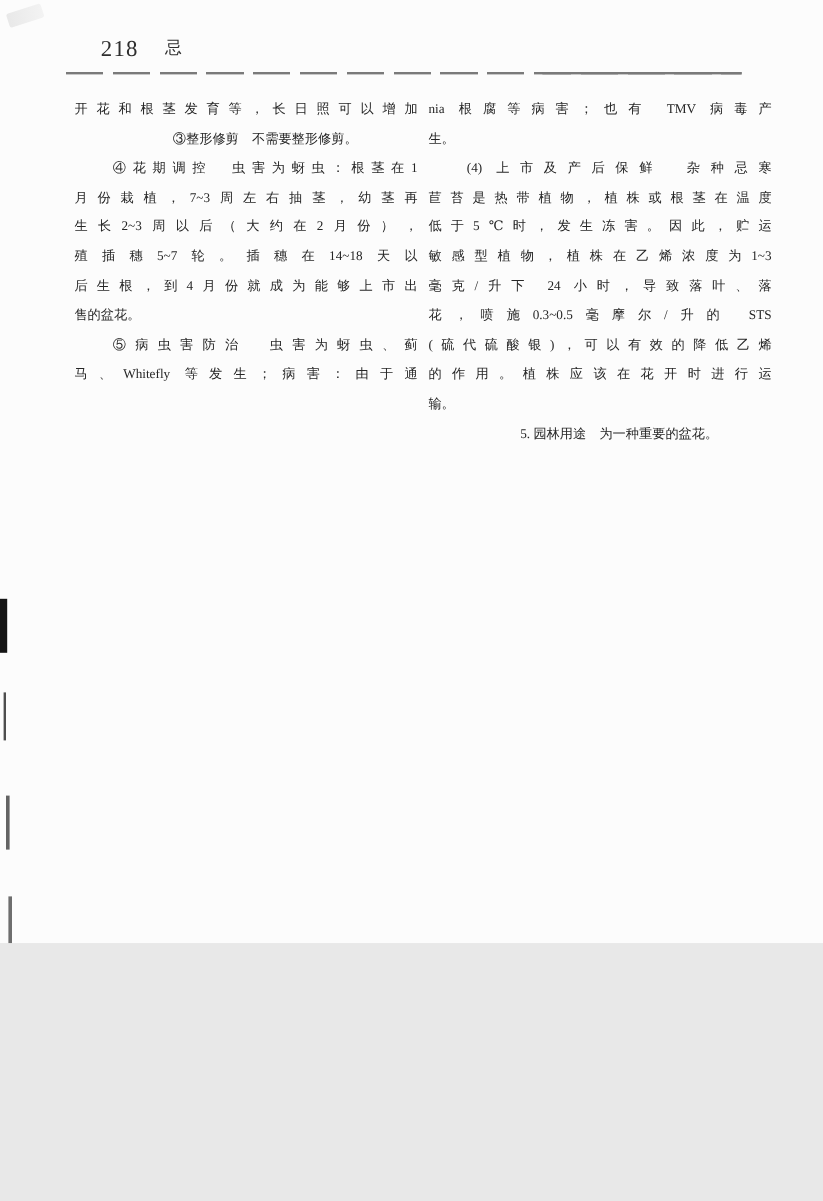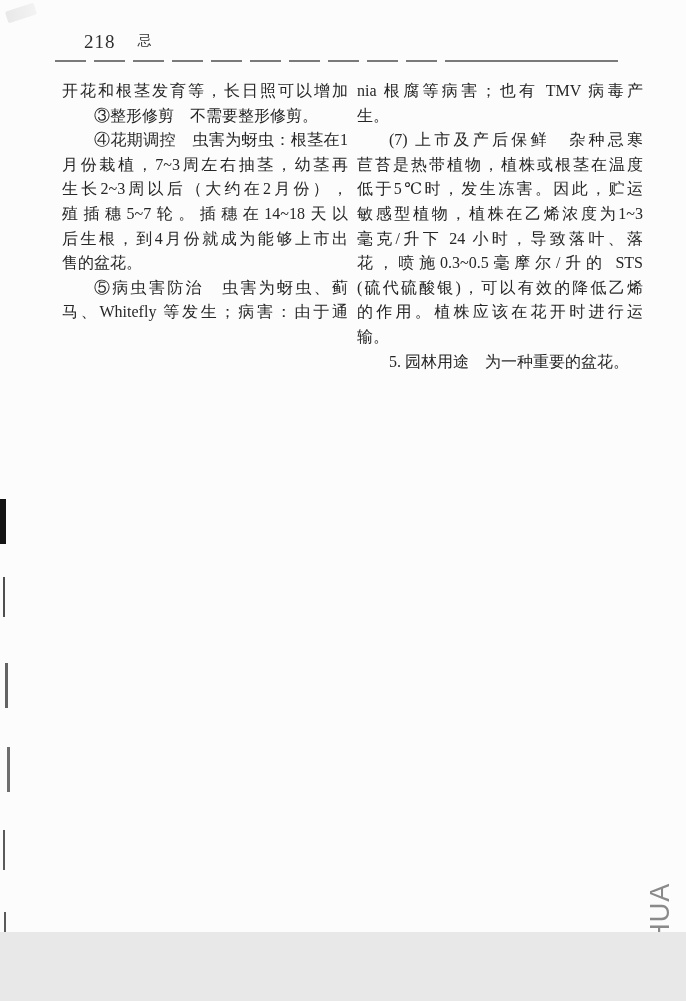--- a/index.html
+++ b/index.html
@@ -1,21 +1,21 @@
 <!DOCTYPE html>
 <html style="--ink: #262626; --rule: #7a7a7a; --watermark: #8a8a8a; --paper: #fcfcfc;"><head>
 <meta charset="utf-8">
 <style>
   :root{
     --ink:#262626; --rule:#7a7a7a; --watermark:#8a8a8a; --paper:#fcfcfc;
   }
   html,body{margin:0;padding:0;}
   body{background:#e8e8e8;font-family:"Liberation Serif","DejaVu Serif",serif;}
   .page{
-    position:relative;width:686px;height:932px;background:var(--paper);
+    position:relative;width:686px;height:786px;background:var(--paper);
     overflow:hidden;margin:0 auto;color:var(--ink);
   }
   
   .header{
     position:absolute;top:31px;left:84px;white-space:nowrap;
     font-size:19px;color:#2e2e2e;letter-spacing:1px;
   }
   .header .running-head{
     font-size:14px;margin-left:22px;vertical-align:3px;letter-spacing:0;
   }
@@ -24,24 +24,24 @@
     background:repeating-linear-gradient(90deg,var(--rule) 0 31px,transparent 31px 39px);
   }
   .rule-solid{
     position:absolute;top:60px;left:452px;width:166px;height:2px;background:var(--rule);
   }
   
   .columns{
     position:absolute;top:79px;left:62px;width:581px;
     display:flex;gap:9px;
   }
-  .col{width:286px;font-size:16px;line-height:24.6px;color:var(--ink);}
+  .col{width:286px;font-size:11px;line-height:24.6px;color:var(--ink);}
   .line{height:24.6px;overflow:hidden;text-align:left;}
   .line.j{text-align:justify;text-align-last:justify;}
-  .line.ind{padding-left:32px;}
+  .line.ind{padding-left:32px;text-align:center;}
   .line.j.ind{padding-left:32px;}
   
   .edge-mark{position:absolute;background:#555;}
   .m1{left:0;top:499px;width:6px;height:45px;background:#141414;}
   .m2{left:3px;top:577px;width:2px;height:40px;background:#4e4e4e;}
   .m3{left:5px;top:663px;width:3px;height:45px;background:#636363;}
   .m4{left:7px;top:747px;width:3px;height:45px;background:#6e6e6e;}
   .m5{left:3px;top:830px;width:2px;height:40px;background:#5a5a5a;}
   .m6{left:4px;top:912px;width:2px;height:41px;background:#5a5a5a;}
   .m7{left:5px;top:990px;width:2px;height:11px;background:#5a5a5a;}
@@ -83,21 +83,21 @@
         <div class="line j">生长2~3周以后（大约在2月份），</div>
         <div class="line j">殖插穗5~7轮。插穗在14~18天以</div>
         <div class="line j">后生根，到4月份就成为能够上市出</div>
         <div class="line">售的盆花。</div>
         <div class="line j ind">⑤病虫害防治　虫害为蚜虫、蓟</div>
         <div class="line j">马、Whitefly 等发生；病害：由于通</div>
       </div>
     <div class="col">
         <div class="line j">nia 根腐等病害；也有 TMV 病毒产</div>
         <div class="line">生。</div>
-        <div class="line j ind">(7) 上市及产后保鲜　杂种忌寒</div>
+        <div class="line j ind">(4) 上市及产后保鲜　杂种忌寒</div>
         <div class="line j">苣苔是热带植物，植株或根茎在温度</div>
         <div class="line j">低于5℃时，发生冻害。因此，贮运</div>
         <div class="line j">敏感型植物，植株在乙烯浓度为1~3</div>
         <div class="line j">毫克/升下 24 小时，导致落叶、落</div>
         <div class="line j">花，喷施0.3~0.5毫摩尔/升的 STS</div>
         <div class="line j">(硫代硫酸银)，可以有效的降低乙烯</div>
         <div class="line j">的作用。植株应该在花开时进行运</div>
         <div class="line">输。</div>
         <div class="line ind">5. 园林用途　为一种重要的盆花。</div>
       </div>

